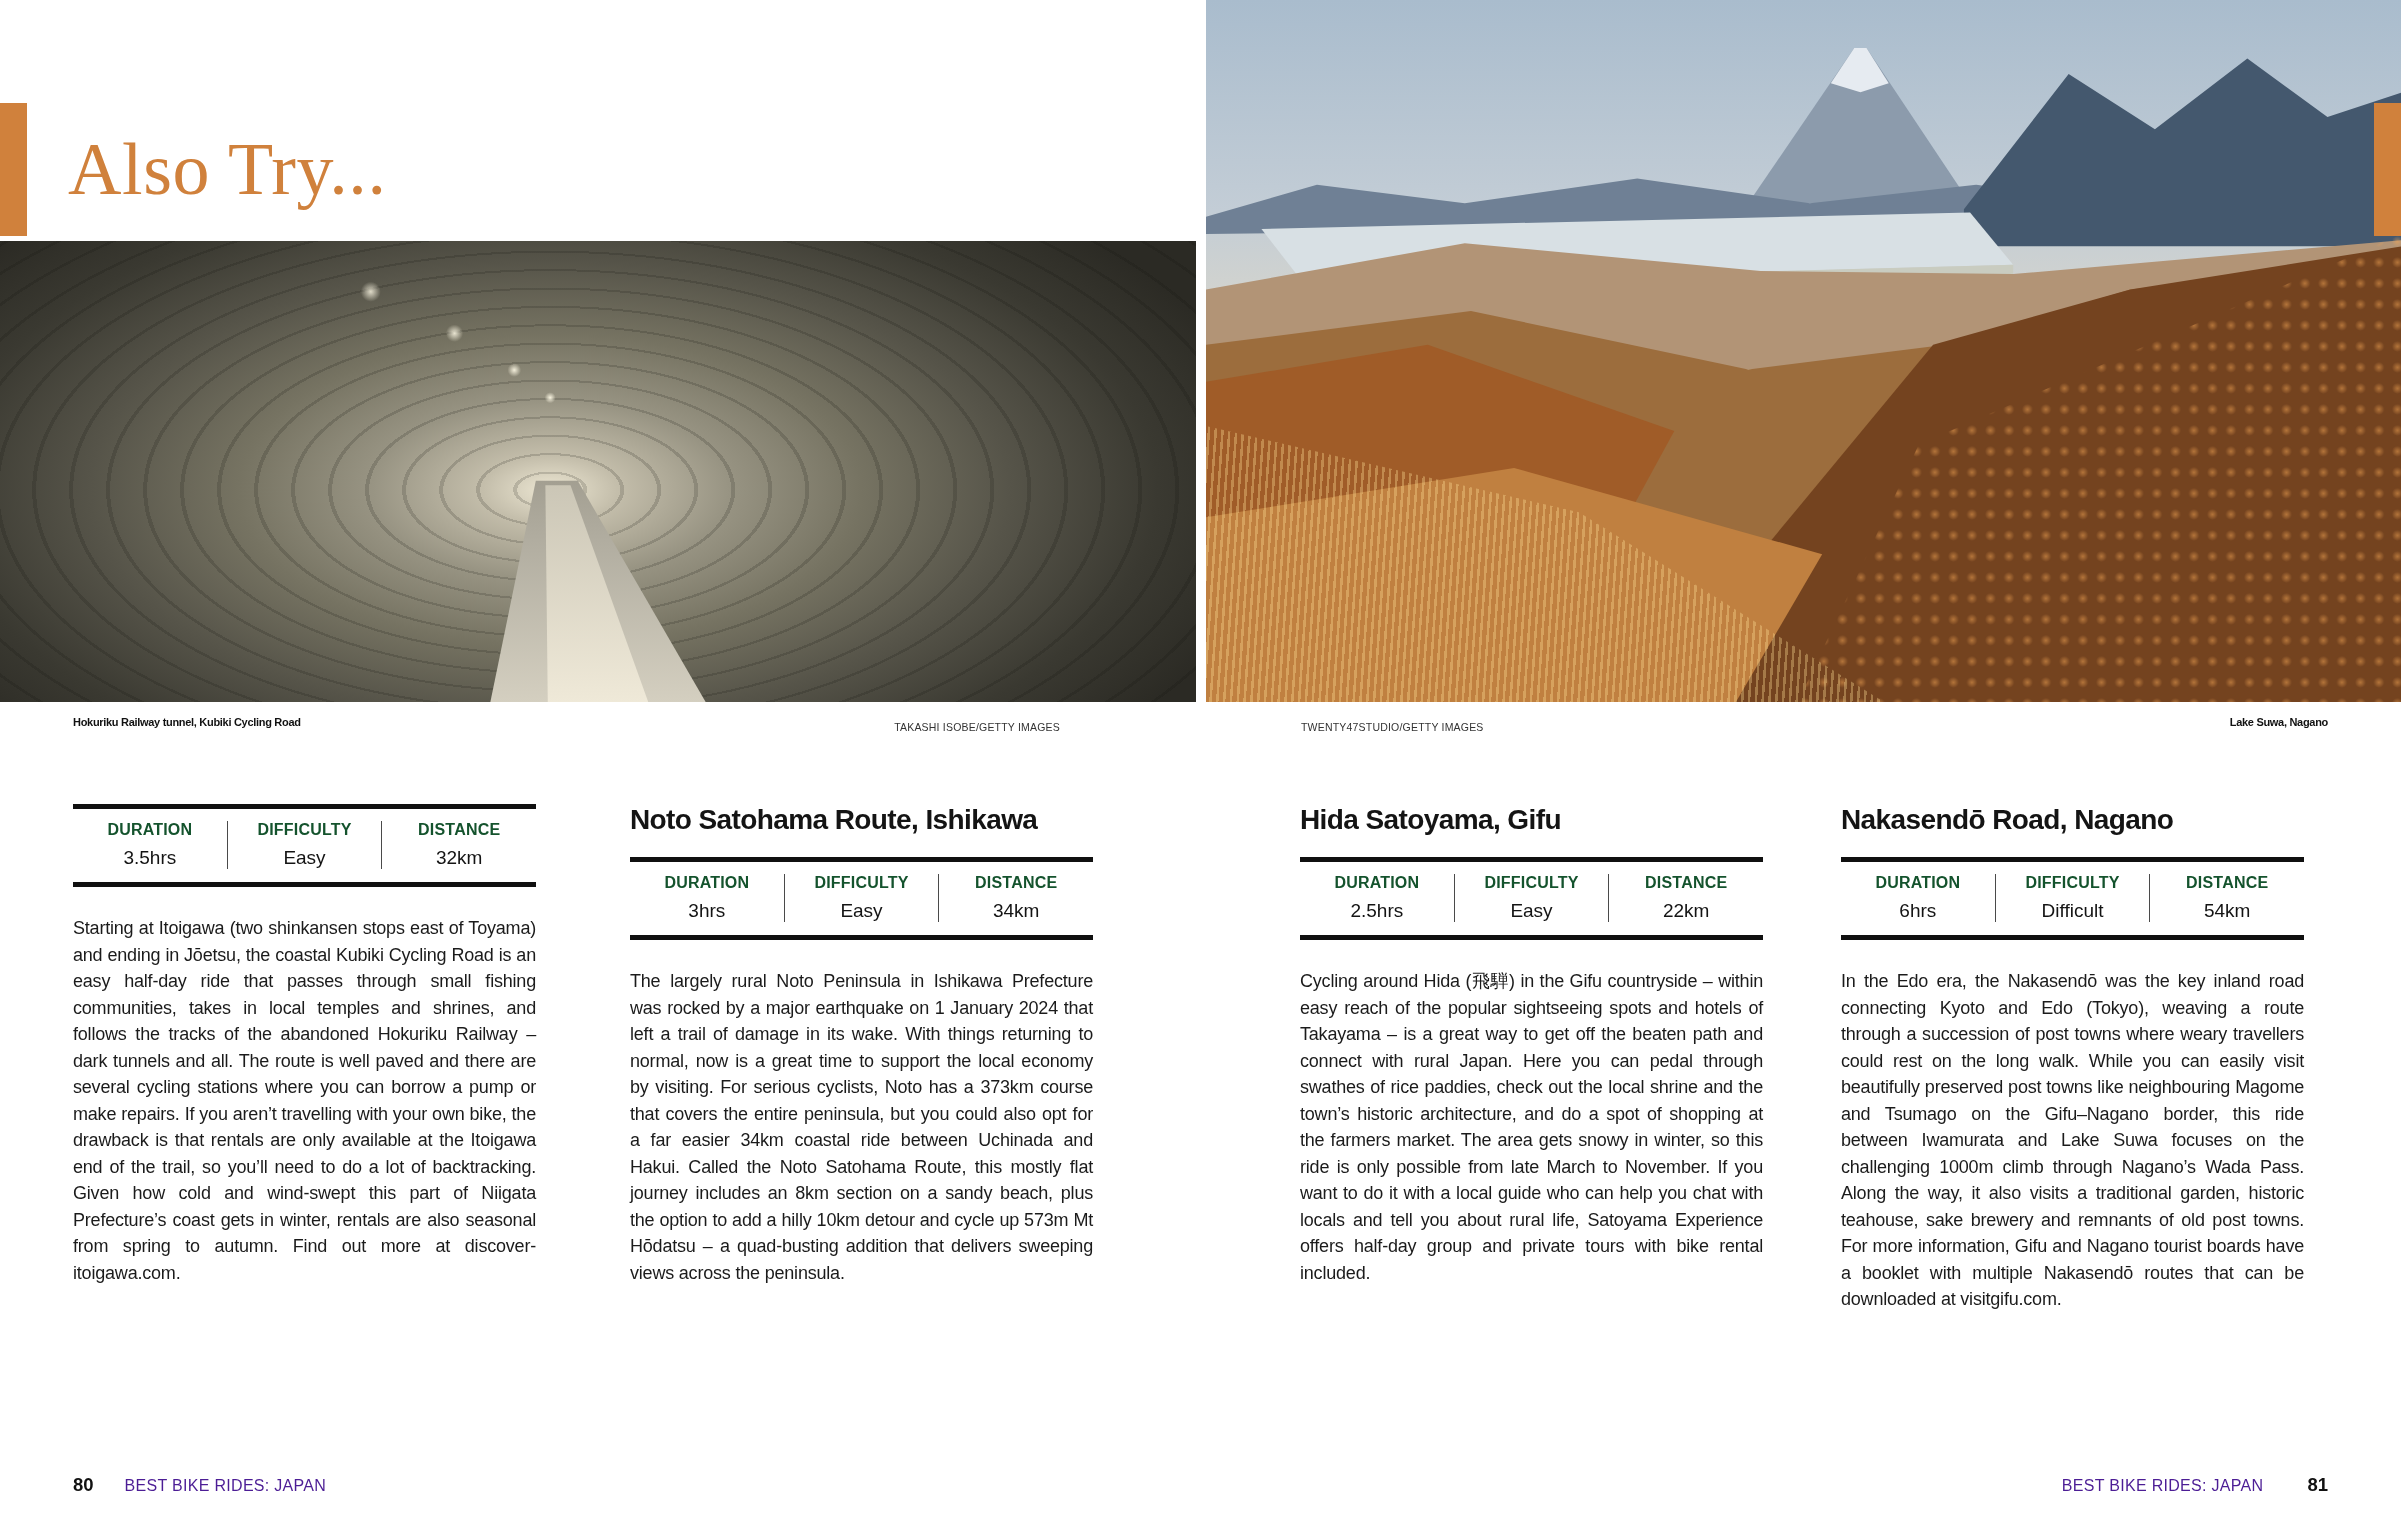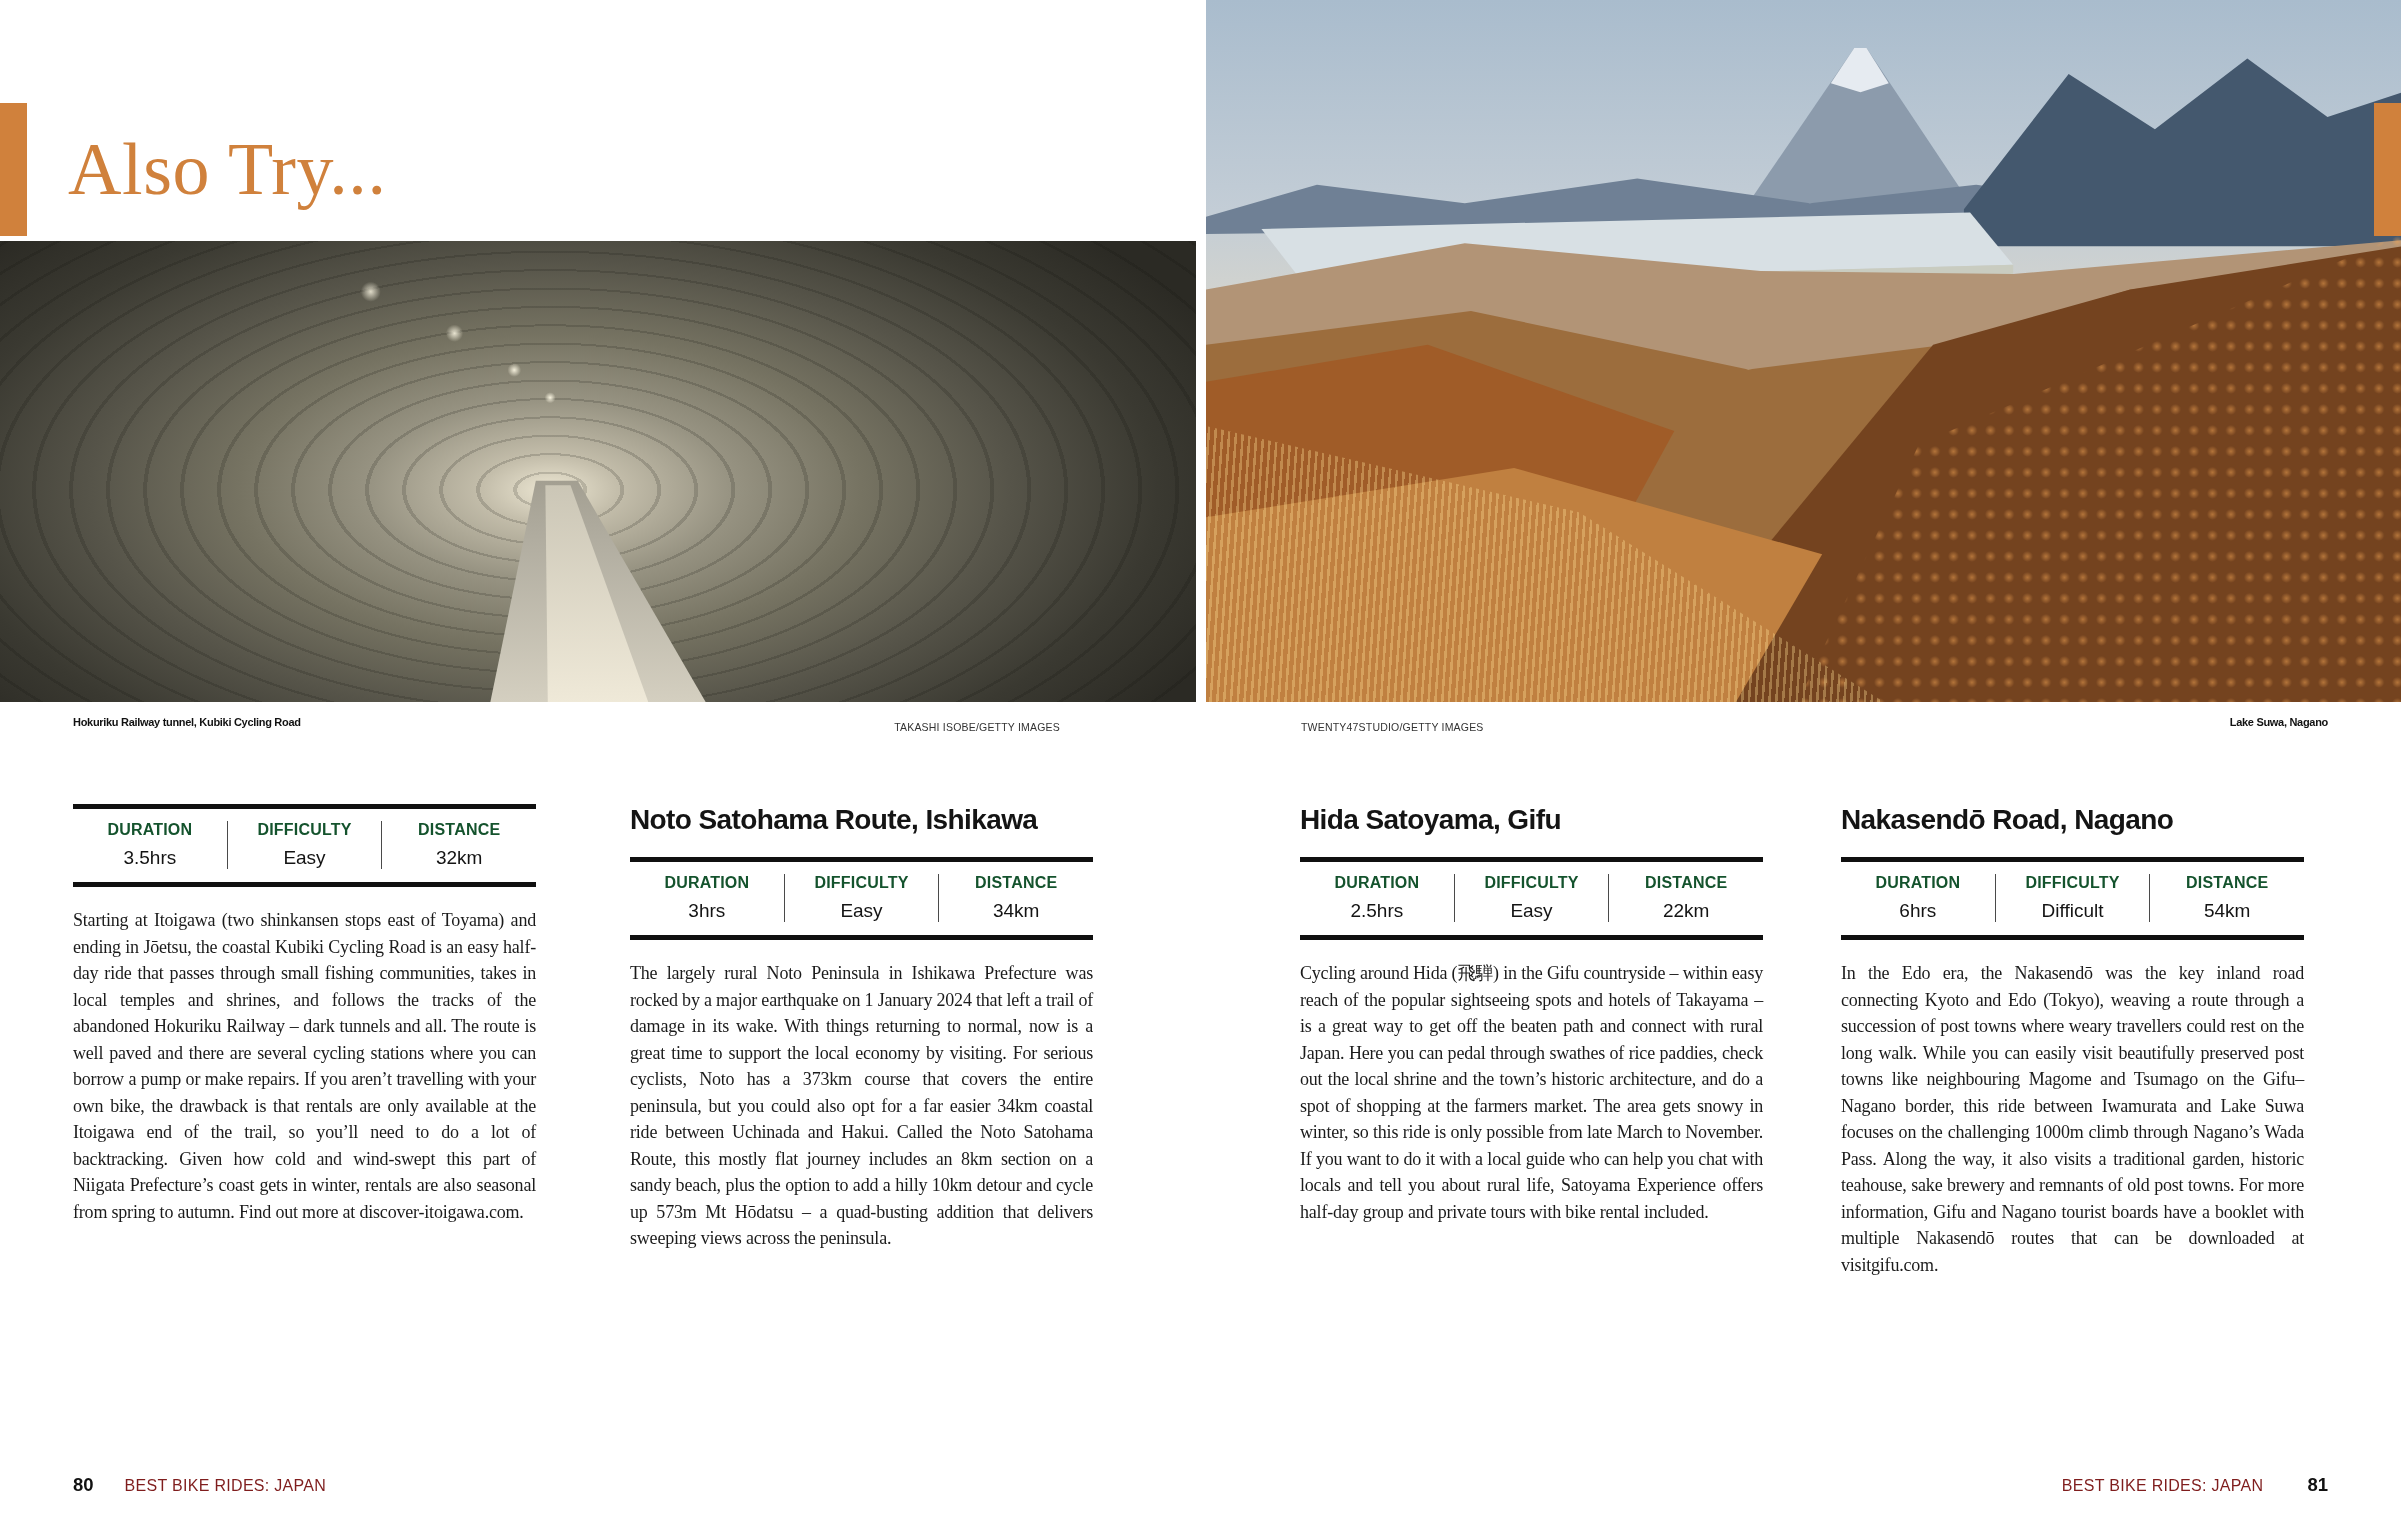--- a/index.html
+++ b/index.html
@@ -58,28 +58,28 @@
   .route.c1{left:73px;}
   .route.c2{left:630px;}
   .route.c3{left:1300px;}
   .route.c4{left:1841px;}
   .route-heading{font-size:28px;font-weight:bold;letter-spacing:-0.6px;color:#141414;margin:0 0 21px 0;line-height:1.15;}
   .stats{display:flex;border-top:5px solid #101010;border-bottom:5px solid #101010;padding:12.3px 0 13.6px 0;}
   .stat{flex:1;text-align:center;}
   .stat.mid{border-left:1.2px solid #4a4a4a;border-right:1.2px solid #4a4a4a;}
   .stat-label{font-size:16px;font-weight:bold;letter-spacing:0.2px;color:#14532d;}
   .stat-value{font-size:19px;margin-top:7.4px;color:#141414;}
-  .route-body{margin-top:20px;font-family:Liberation Serif, serif;font-size:18px;line-height:26.5px;
+  .route-body{margin-top:28px;font-family:Liberation Sans, sans-serif;font-size:18px;line-height:26.5px;
     letter-spacing:-0.2px;color:#1b1b1b;text-align:justify;}
   
   .footer{position:absolute;top:1474px;display:flex;align-items:baseline;}
   .footer-left{left:73px;gap:31px;}
   .footer-right{right:73px;gap:44px;}
   .page-number{font-size:18.5px;font-weight:bold;color:#111;}
-  .book-title{font-size:16px;letter-spacing:0.3px;color:#7f1d1d;}
+  .book-title{font-size:16px;letter-spacing:0.3px;color:#4c1d95;}
 </style>
 </head>
 <body>
 
 <div class="accent-tab left"></div>
 <div class="accent-tab right"></div>
 <div class="page-title">Also Try...</div>
 
 <div class="photo photo-left">
   <div class="tunnel-rings"></div>

